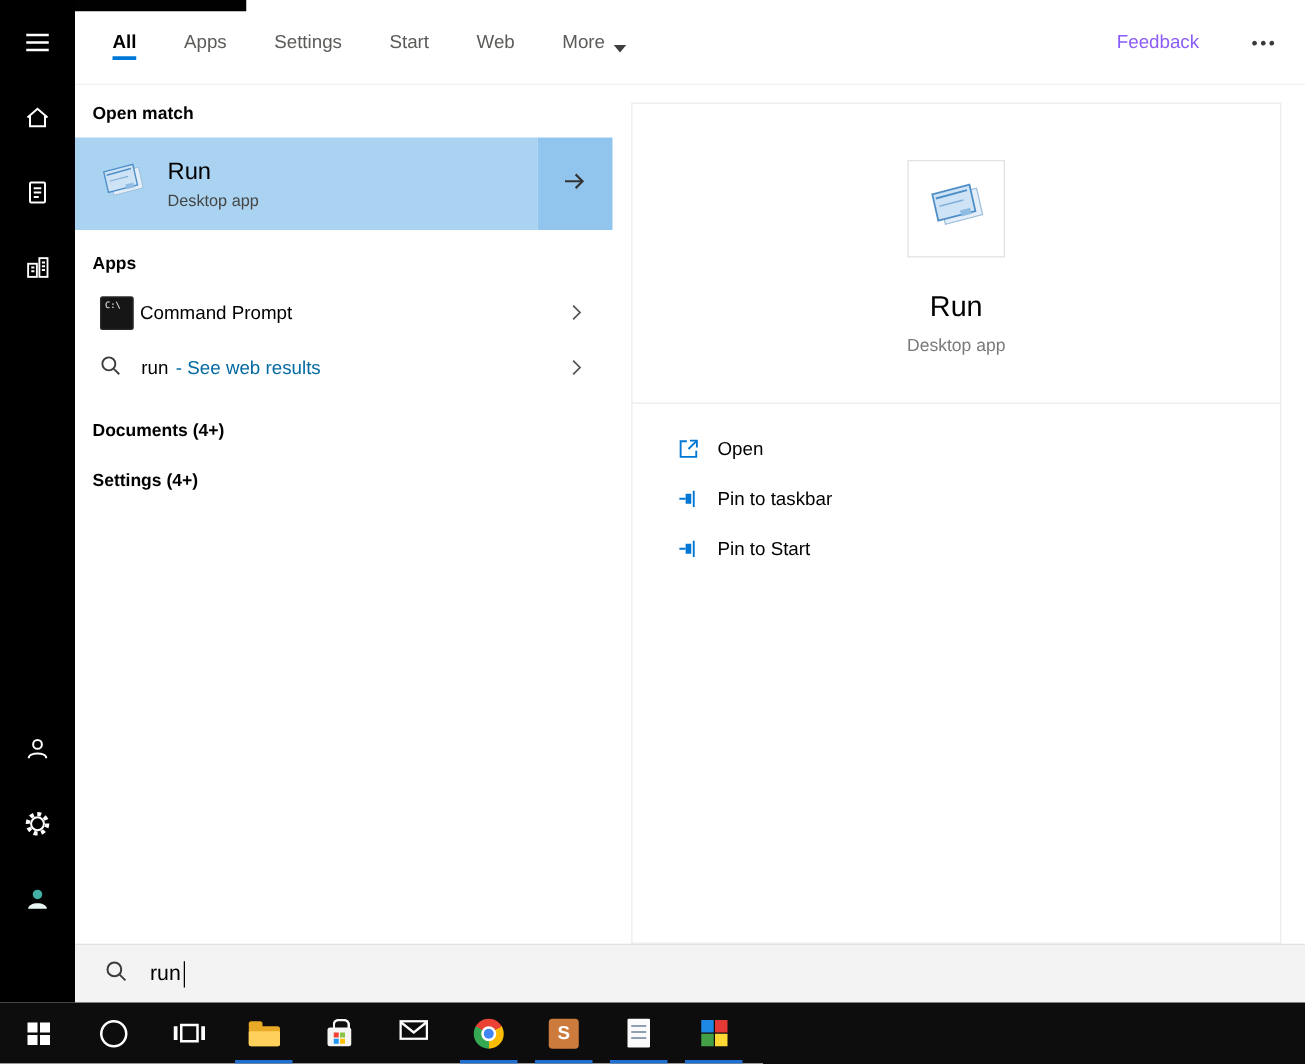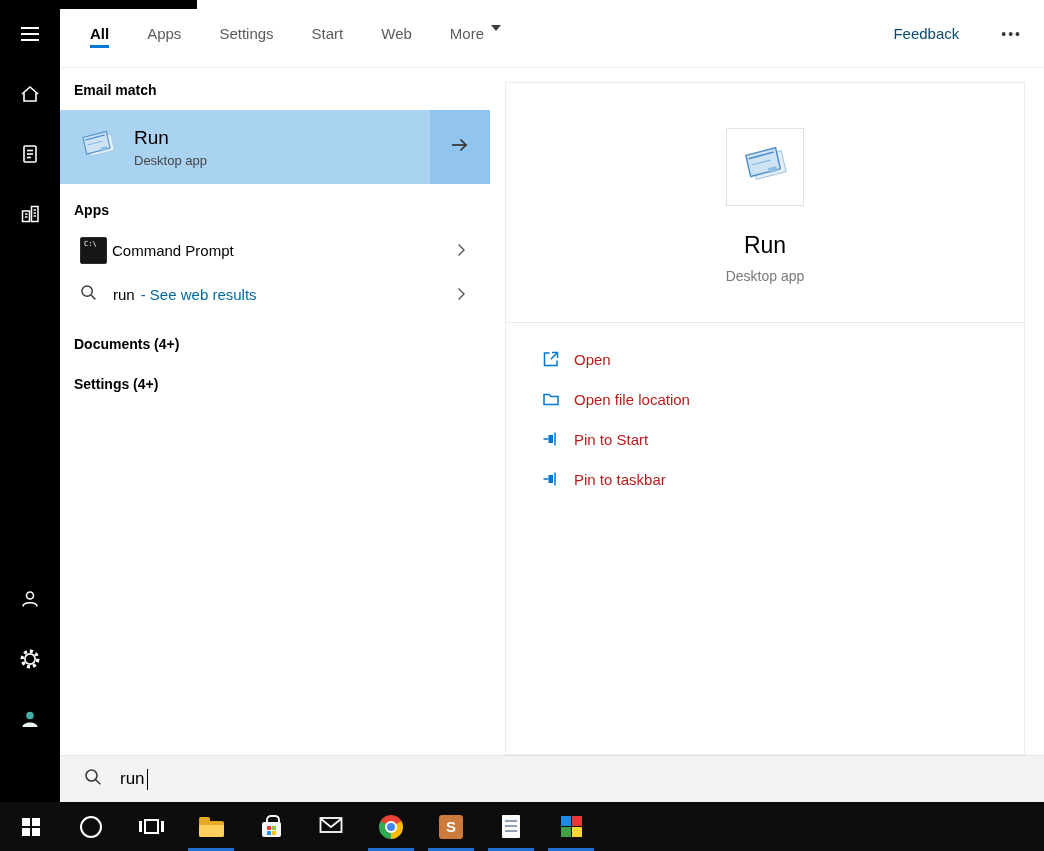--- a/index.html
+++ b/index.html
@@ -28,24 +28,24 @@
 
   
   .window { position:absolute; left:60px; top:0; width:984px; height:802px; background:#fff; }
 
   .tabbar {
     height:68px; display:flex; align-items:center; padding:0 22px 0 30px;
     border-bottom:1px solid #f1f1f1;
   }
   .tab { margin-right:38px; font-size:15px; color:#5d5b58; padding:5px 0 6px; cursor:pointer; white-space:nowrap; }
   .tab.active { color:#000; font-weight:700; border-bottom:3px solid #0078d7; padding-bottom:3px; }
-  .tab-more { display:flex; align-items:flex-start; }
+  .tab-more { display:flex; align-items:flex-end; }
   .tri { display:inline-block; margin-left:7px; width:0; height:0;
          border-left:5px solid transparent; border-right:5px solid transparent; border-top:6px solid #3f3f3f; }
-  .feedback { margin-left:auto; font-size:15px; color:#0c4a6e; cursor:pointer; }
+  .feedback { margin-left:auto; font-size:15px; color:#8b5cf6; cursor:pointer; }
   .more-dots { margin-left:42px; font-size:14px; color:#3b3a39; letter-spacing:2px; cursor:pointer; }
 
   
   .results { position:absolute; left:0; top:68px; width:430px; }
   .sec-label { margin:14px 0 12px 14px; font-size:14px; font-weight:700; color:#000; }
   .sec-label.tight { margin-top:18px; margin-bottom:10px; }
 
   .best-row { height:74px; display:flex; cursor:pointer; }
   .best-main { flex:1; display:flex; align-items:center; padding-left:20px; background:#aad3f2; }
   .best-text { margin-left:18px; }
@@ -85,21 +85,21 @@
     position:absolute; left:445px; top:82px; width:520px; height:673px;
     background:#fff; border:1px solid #ececec;
     display:flex; flex-direction:column; align-items:center;
   }
   .pv-iconbox { margin-top:45px; width:78px; height:78px; border:1px solid #e2e2e2;
                 display:flex; align-items:center; justify-content:center; }
   .pv-title { margin-top:26px; font-size:23px; color:#000; font-weight:400; }
   .pv-sub { margin-top:9px; font-size:14px; color:#797979; }
   .pv-div { margin-top:38px; width:100%; border-top:1px solid #eaeaea; }
   .pv-actions { width:100%; padding:16px 0 0 36px; }
-  .action-row { height:40px; display:flex; align-items:center; font-size:15px; color:#b91c1c; cursor:pointer; }
+  .action-row { height:40px; display:flex; align-items:center; font-size:15px; color:#000000; cursor:pointer; }
   .action-ic { width:18px; height:18px; margin-right:14px; display:flex; }
 
   
   .taskbar {
     position:absolute; left:0; top:802px; width:1044px; height:49px; background:#0d0d0d;
     display:flex; align-items:stretch; padding-left:1px;
   }
   .tcell { width:60px; display:flex; align-items:center; justify-content:center; position:relative; cursor:pointer; }
   .tcell.running::after { content:""; position:absolute; left:7px; right:7px; bottom:0; height:3px; background:#1f6fd0; }
 
@@ -228,21 +228,21 @@
       <div class="tab">Web</div>
       <div class="tab tab-more">
         <span>More</span>
         <span class="tri"></span>
       </div>
       <div class="feedback">Feedback</div>
       <div class="more-dots">•••</div>
     </div>
 
     <div class="results">
-      <div class="sec-label">Email match</div>
+      <div class="sec-label">Open match</div>
 
       <div class="best-row">
         <div class="best-main">
           <span>
             <svg width="36" height="36" viewBox="0 0 48 48">
               <polygon points="10,17 41,9 46,31 15,39" fill="#e3eef8" stroke="#9bbdd9" stroke-width="1"></polygon>
               <polygon points="4,14 35,6 40,28 9,36" fill="#cfe3f6" stroke="#4f8fc8" stroke-width="1.5"></polygon>
               <line x1="7" y1="17.5" x2="33" y2="10.5" stroke="#4f8fc8" stroke-width="1.6"></line>
               <line x1="10" y1="24" x2="30" y2="18.8" stroke="#7fb0da" stroke-width="1.2"></line>
               <polygon points="27,27.5 35.5,25.3 37,30.3 28.5,32.5" fill="#8fbce2"></polygon>
@@ -319,44 +319,36 @@
               <path d="M7.5 3 H2.5 V15.5 H15 V10.5"></path>
               <polyline points="10,2.5 15.5,2.5 15.5,8"></polyline>
               <line x1="15.5" y1="2.5" x2="8.8" y2="9.2"></line>
             </svg>
           </span>
           <span>Open</span>
         </div>
         <div class="action-row">
           <span class="action-ic">
             <svg width="18" height="18" viewBox="0 0 18 18" fill="none" stroke="#0077d4" stroke-width="1.5">
-              <path d="M2 4.5 H7 L9 6.5 H16 V14.5 H2 Z"></path>
+              <line x1="1.5" y1="9" x2="6.5" y2="9"></line>
+              <rect x="6.5" y="5" width="4.5" height="8" fill="#0077d4" stroke="none"></rect>
+              <line x1="13" y1="2.5" x2="13" y2="15.5"></line>
             </svg>
           </span>
-          <span>Open file location</span>
+          <span>Pin to taskbar</span>
         </div>
         <div class="action-row">
           <span class="action-ic">
             <svg width="18" height="18" viewBox="0 0 18 18" fill="none" stroke="#0077d4" stroke-width="1.5">
               <line x1="1.5" y1="9" x2="6.5" y2="9"></line>
               <rect x="6.5" y="5" width="4.5" height="8" fill="#0077d4" stroke="none"></rect>
               <line x1="13" y1="2.5" x2="13" y2="15.5"></line>
             </svg>
           </span>
           <span>Pin to Start</span>
-        </div>
-        <div class="action-row">
-          <span class="action-ic">
-            <svg width="18" height="18" viewBox="0 0 18 18" fill="none" stroke="#0077d4" stroke-width="1.5">
-              <line x1="1.5" y1="9" x2="6.5" y2="9"></line>
-              <rect x="6.5" y="5" width="4.5" height="8" fill="#0077d4" stroke="none"></rect>
-              <line x1="13" y1="2.5" x2="13" y2="15.5"></line>
-            </svg>
-          </span>
-          <span>Pin to taskbar</span>
         </div>
       </div>
     </div>
 
     <div class="searchbar">
       <span>
         <svg width="18" height="18" viewBox="0 0 18 18" fill="none" stroke="#3b3b3b" stroke-width="1.6">
           <circle cx="7.5" cy="7.5" r="5.5"></circle>
             <line x1="11.7" y1="11.7" x2="16.3" y2="16.3"></line>
         </svg>

